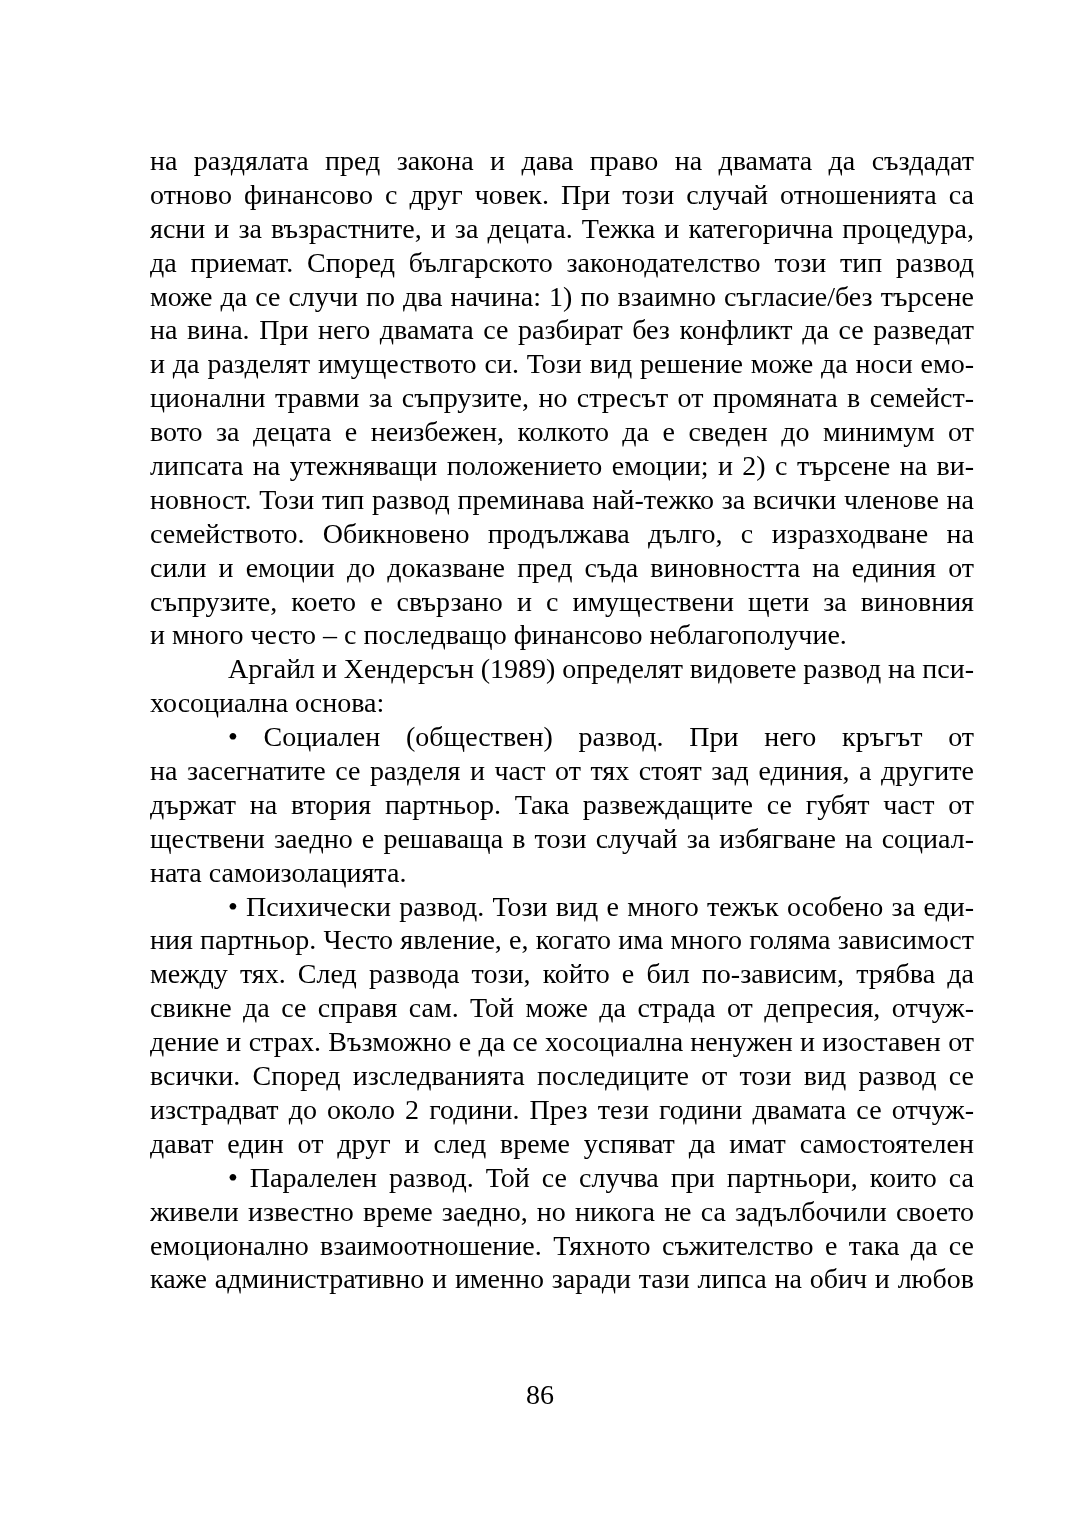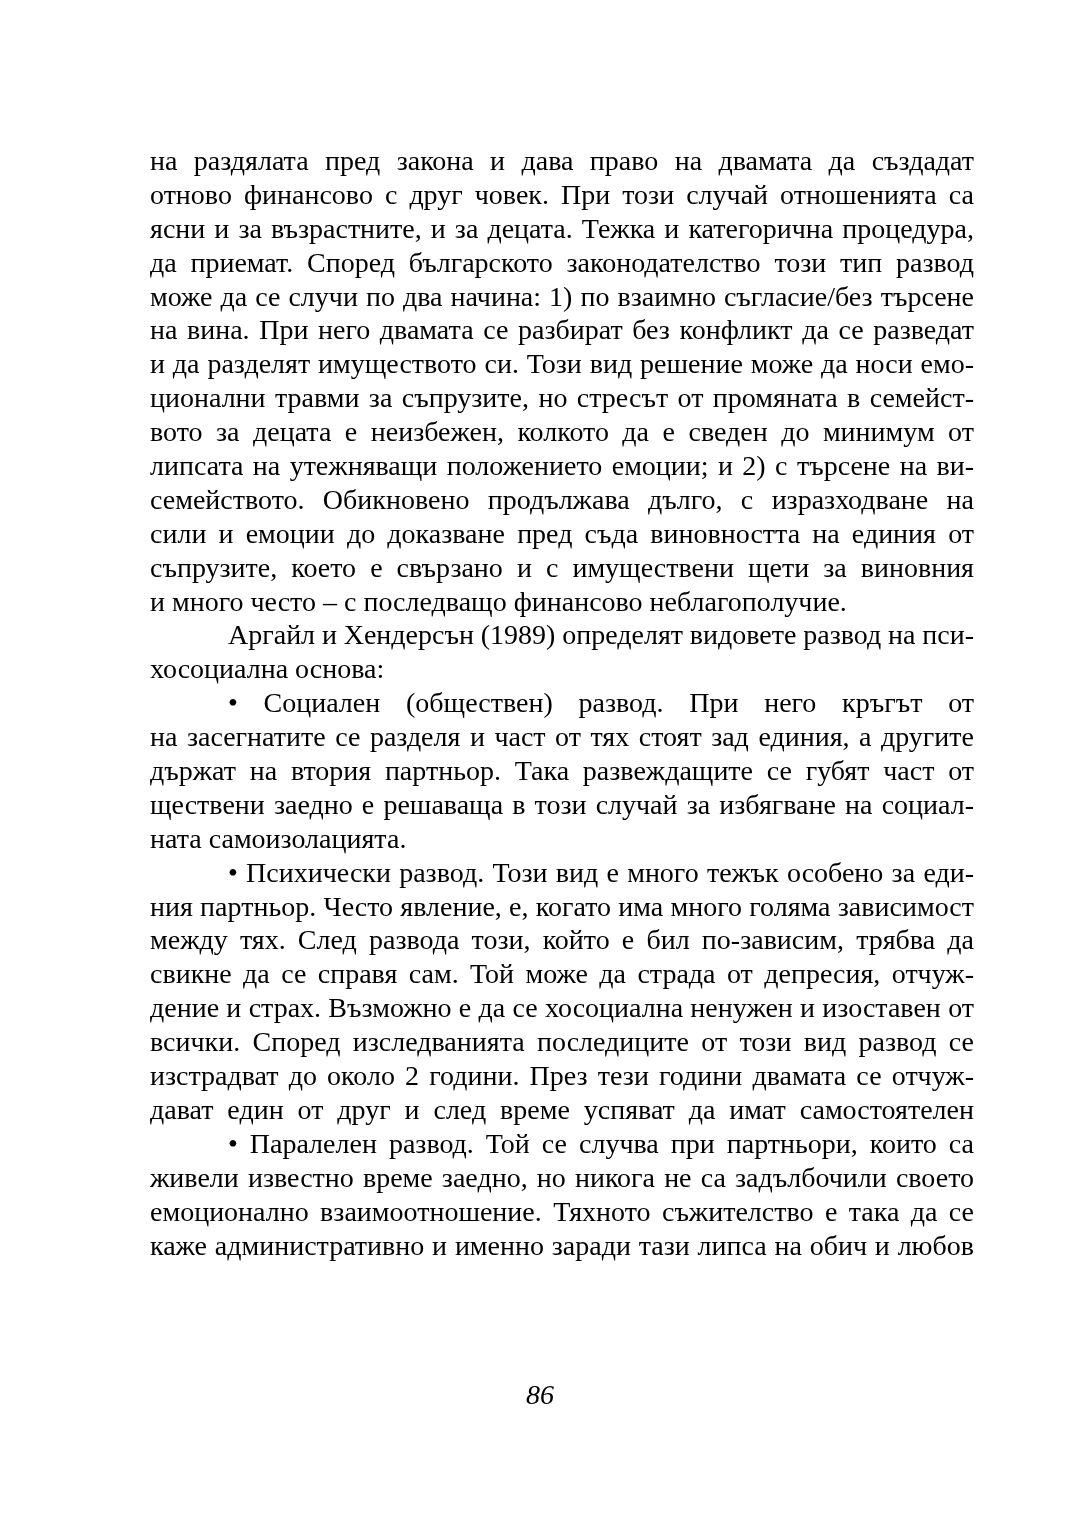--- a/index.html
+++ b/index.html
@@ -43,40 +43,40 @@
     text-indent: 78px;
   }
   .pagenum {
     position: absolute;
     top: 1378px;
     left: 0;
     width: 1080px;
     text-align: center;
     font-size: 28px;
     line-height: 34px;
-    font-style: italic;
   }
 </style>
 </head>
 <body>
 
 <div class="page">
   <div class="textblock">
 
     <div class="para">
       <div class="ln">на раздялата пред закона и дава право на двамата да създадат</div>
       <div class="ln">отново финансово с друг човек. При този случай отношенията са</div>
       <div class="ln">ясни и за възрастните, и за децата. Тежка и категорична процедура,</div>
       <div class="ln">да приемат. Според българското законодателство този тип развод</div>
       <div class="ln">може да се случи по два начина: 1) по взаимно съгласие/без търсене</div>
       <div class="ln">на вина. При него двамата се разбират без конфликт да се разведат</div>
       <div class="ln">и да разделят имуществото си. Този вид решение може да носи емо-</div>
       <div class="ln">ционални травми за съпрузите, но стресът от промяната в семейст-</div>
       <div class="ln">вото за децата е неизбежен, колкото да е сведен до минимум от</div>
       <div class="ln">липсата на утежняващи положението емоции; и 2) с търсене на ви-</div>
+      <div class="ln">новност. Този тип развод преминава най-тежко за всички членове на</div>
       <div class="ln">семейството. Обикновено продължава дълго, с изразходване на много</div>
       <div class="ln">сили и емоции до доказване пред съда виновността на единия от</div>
       <div class="ln">съпрузите, което е свързано и с имуществени щети за виновния съпруг</div>
       <div class="ln last">и много често – с последващо финансово неблагополучие.</div>
     </div>
 
     <div class="para">
       <div class="ln ind">Аргайл и Хендерсън (1989) определят видовете развод на пси-</div>
       <div class="ln last">хосоциална основа:</div>
     </div>

